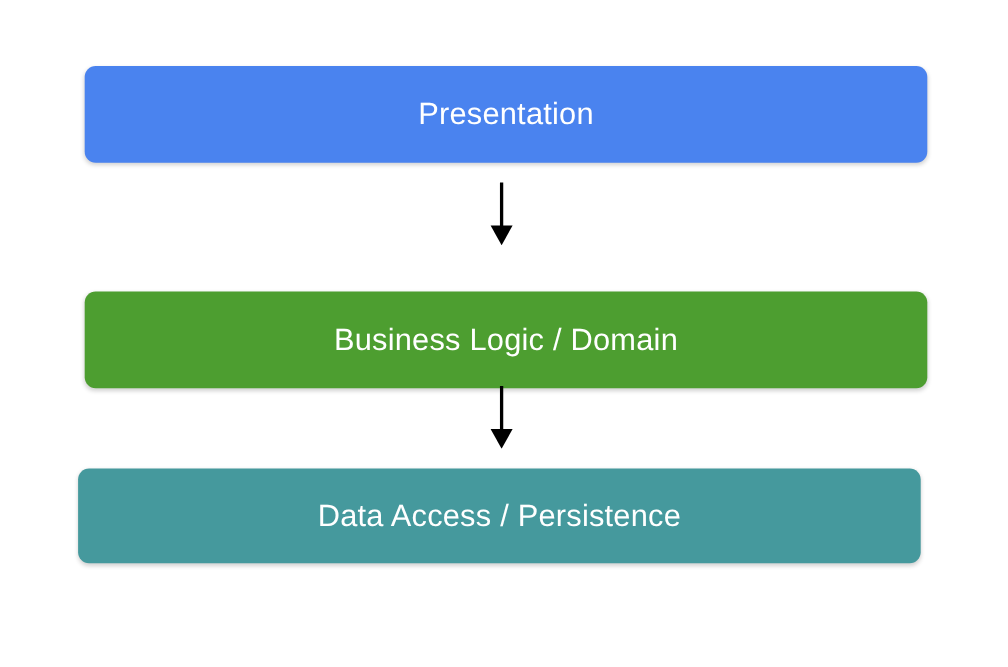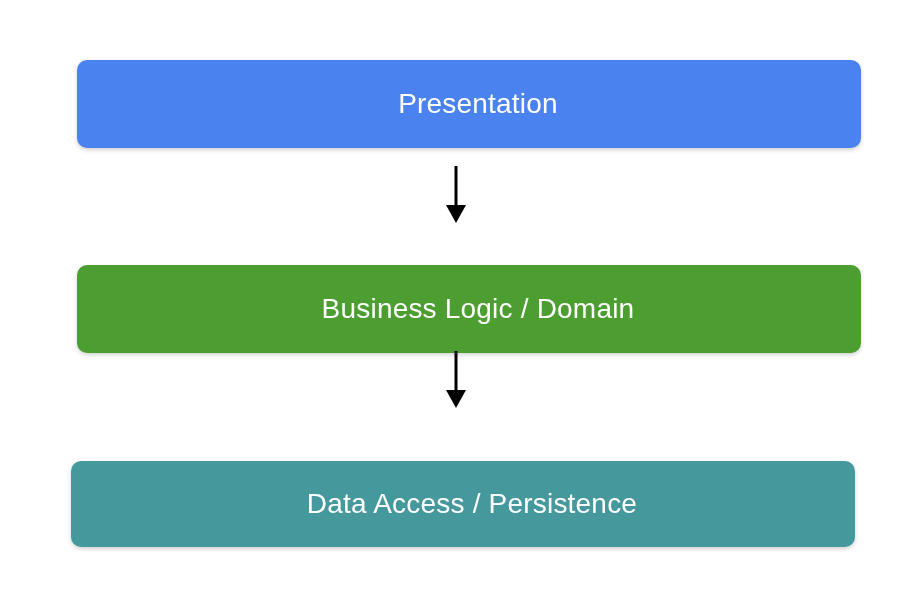--- a/index.html
+++ b/index.html
@@ -17,32 +17,31 @@
   }
   .layer-box {
     position: absolute;
     width: 766px;
     height: 88px;
     border-radius: 10px;
     display: flex;
     align-items: center;
     justify-content: center;
     box-shadow: 0 2px 4px rgba(0,0,0,0.18);
-    padding-left: 18px;
   }
   .layer-label {
     color: #ffffff;
     font-size: 28px;
     font-weight: 400;
     letter-spacing: 0.2px;
     white-space: nowrap;
   }
   #box-presentation   { left: 77px; top: 60px;  }
   #box-business-logic { left: 77px; top: 243px; }
-  #box-data-access    { left: 71px; top: 426px; height: 86px; margin-top: 35px; }
+  #box-data-access    { left: 71px; top: 426px; height: 86px; }
   .arrow {
     position: absolute;
     width: 24px;
     height: 58px;
   }
   #arrow-1 { left: 444px; top: 165px; }
   #arrow-2 { left: 444px; top: 350px; }
 </style>
 </head>
 <body>

